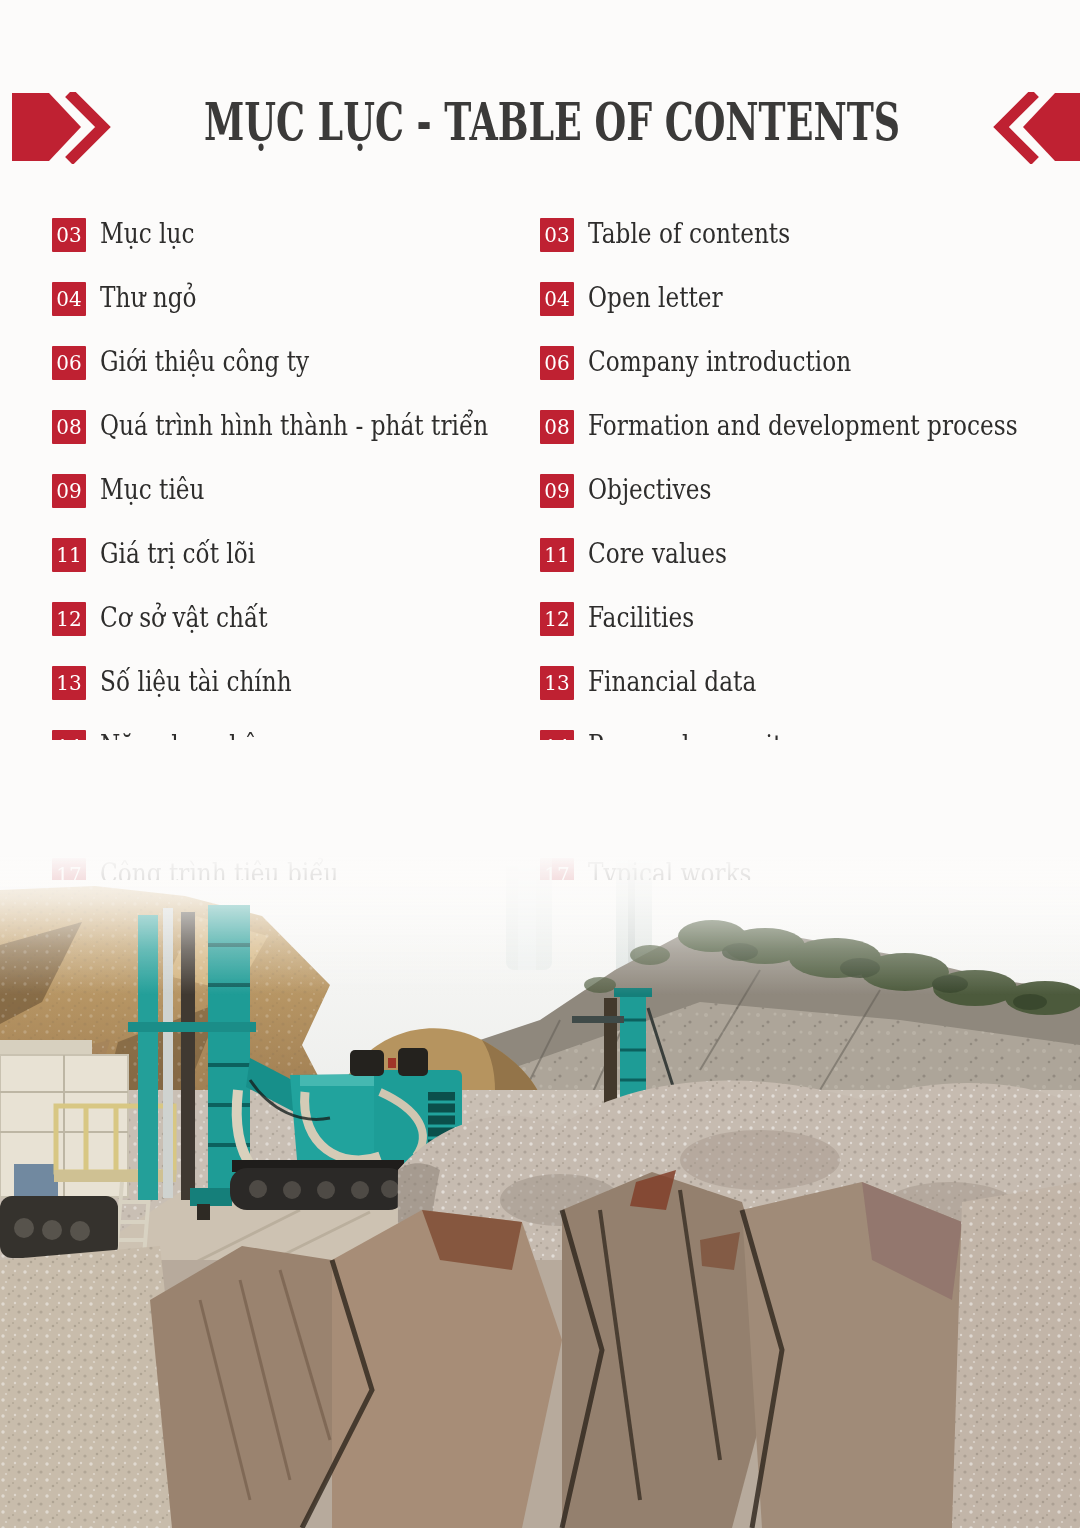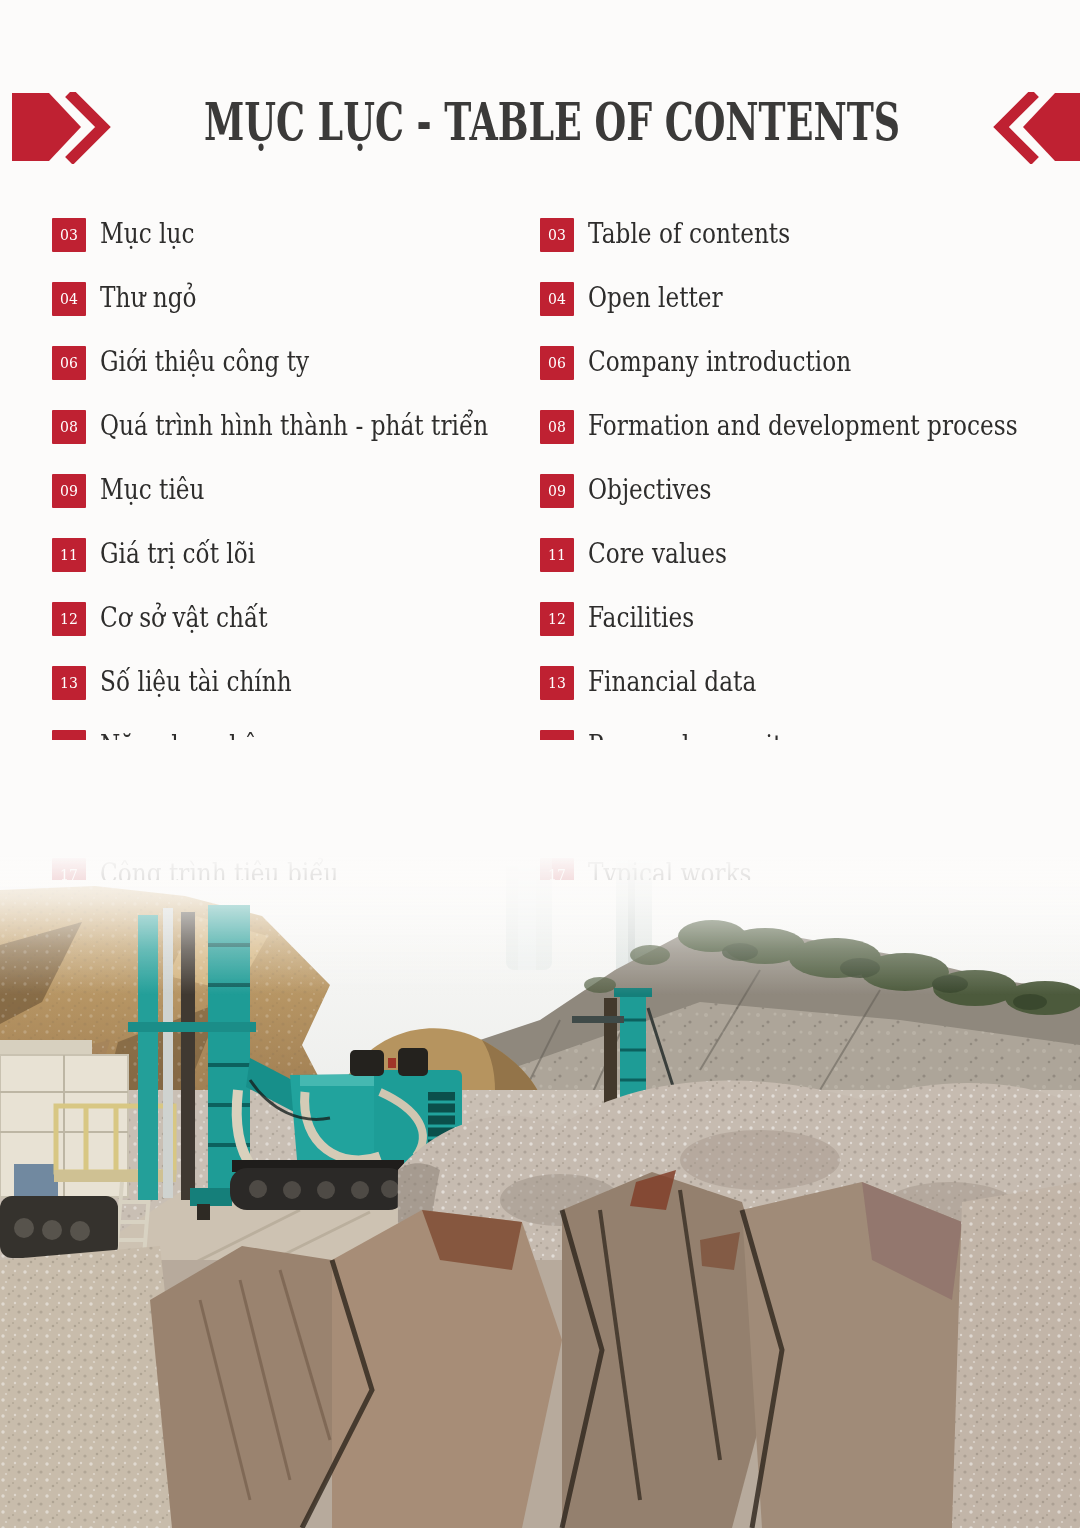--- a/index.html
+++ b/index.html
@@ -20,21 +20,21 @@
   .arrow-left{left:0;}
   .arrow-right{right:0;transform:scaleX(-1);}
   
   .toc-col{position:absolute;top:218px;}
   .toc-col.left{left:52px;}
   .toc-col.right{left:540px;}
   .toc-row{display:flex;align-items:center;height:34px;margin-bottom:30px;}
   .toc-badge{
     width:34px;height:34px;flex:0 0 34px;background:#bf2132;color:#ffffff;
     display:flex;align-items:center;justify-content:center;
-    font-size:14px;line-height:1;border-radius:1px;
+    font-size:20px;line-height:1;border-radius:1px;
   }
   .toc-label{
     margin-left:14px;color:#2e2d2c;font-size:27px;line-height:1;white-space:nowrap;
     display:inline-block;transform:scaleX(.86);transform-origin:0 50%;
     padding-bottom:3px;
   }
   
   .photo{position:absolute;left:0;top:740px;width:1080px;height:788px;}
 </style>
 </head>

